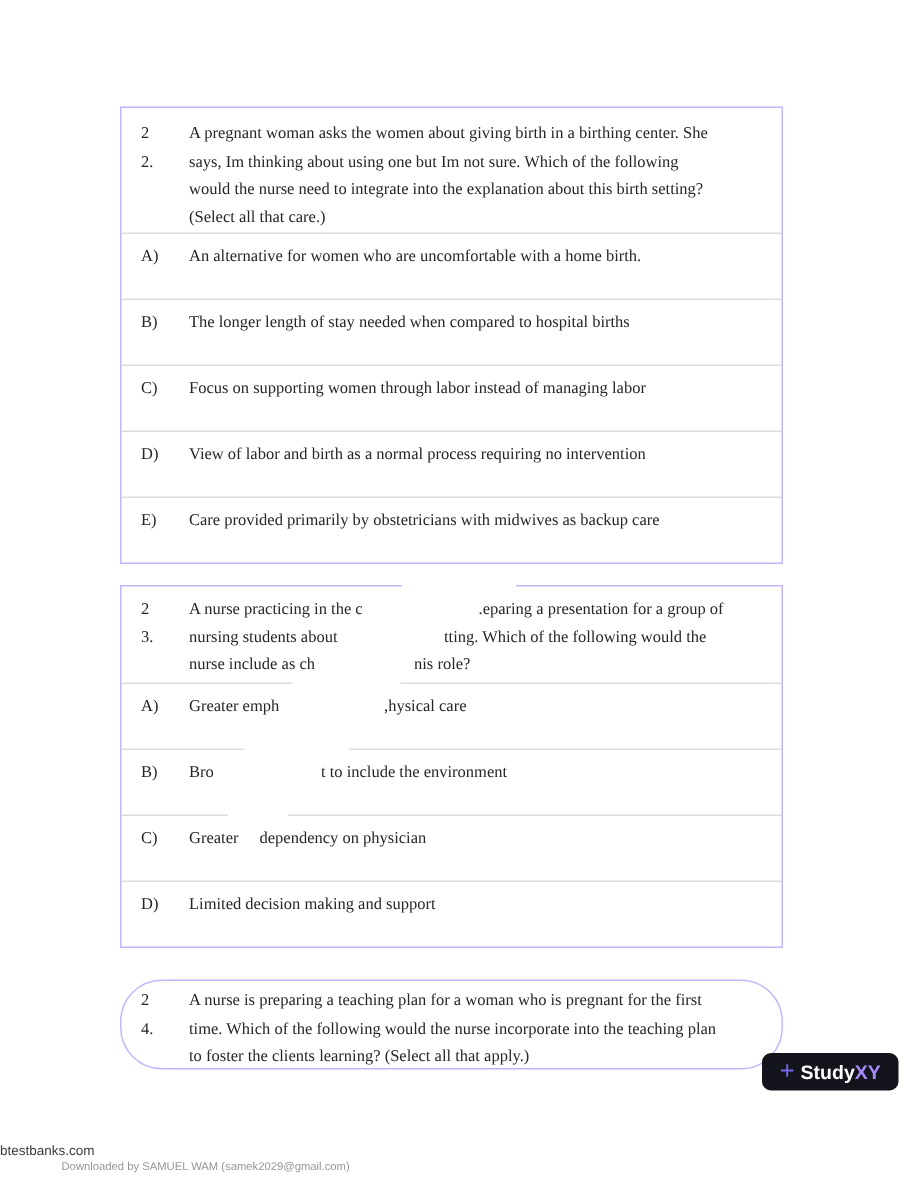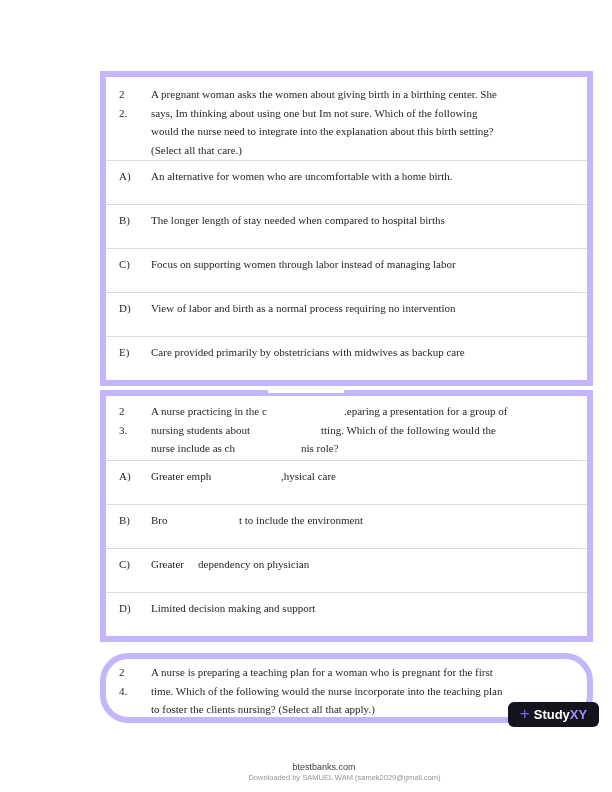--- a/index.html
+++ b/index.html
@@ -4,22 +4,22 @@
 <style>
   html,body{margin:0;padding:0;}
   body{
     width:612px;height:792px;background:#ffffff;
     font-family:"Liberation Serif",serif;color:#262626;
   }
   .page{position:relative;width:612px;height:792px;overflow:hidden;background:#ffffff;}
 
   
   .qtable{
-    position:absolute;left:80px;width:493px;
-    border:6px solid #c4b5fd;box-sizing:border-box;background:#ffffff;margin-left:20px;
+    position:absolute;left:80px;width:442px;
+    border:1px solid #c4b5fd;box-sizing:border-box;background:#ffffff;
   }
   .t22{top:71px;}
   .t23{top:390px;}
   .t24{top:653px;border-radius:28px;}
 
   .row{display:flex;box-sizing:border-box;}
   .row + .row{border-top:1px solid #dcdcdc;}
 
   .numcell{flex:0 0 45px;width:45px;padding-left:13px;box-sizing:border-box;}
   .wrapnum{
@@ -54,23 +54,22 @@
     display:flex;align-items:center;justify-content:center;gap:4px;
     font-family:"Liberation Sans",sans-serif;z-index:10;cursor:pointer;
   }
   .badge .plus{color:#7468ee;font-size:17px;font-weight:400;line-height:1;margin-top:-2px;}
   .badge .word{font-size:13px;font-weight:700;line-height:1;}
   .badge .study{color:#ffffff;}
   .badge .xy{color:#a78bfa;}
 
   
   .footer{
-    position:absolute;left:0;right:0;top:761px;text-align:center;
+    position:absolute;left:0;right:0;top:761px;
     font-family:"Liberation Sans",sans-serif;
-    padding-left:36px;
   }
   .footer .site{font-size:9px;color:#3c3c3c;line-height:12px;}
   .footer .note{font-size:7.5px;color:#969696;line-height:10px;margin-left:41px;}
 </style>
 </head>
 <body>
 
 <div class="page">
 
   <div class="qtable t22">
@@ -179,21 +178,21 @@
   </div>
 
   <div class="qtable t24">
     <div class="row qrow-24">
       <div class="numcell">
         <span class="wrapnum">24.</span>
       </div>
       <div class="textcell">
         <div class="line">A nurse is preparing a teaching plan for a woman who is pregnant for the first</div>
         <div class="line">time. Which of the following would the nurse incorporate into the teaching plan</div>
-        <div class="line">to foster the clients nursing? (Select all that apply.)</div>
+        <div class="line">to foster the clients learning? (Select all that apply.)</div>
       </div>
     </div>
   </div>
 
   <div class="patch p1"></div>
   <div class="patch p2"></div>
   <div class="patch p3"></div>
   <div class="patch p4"></div>
 
   <div class="badge">

